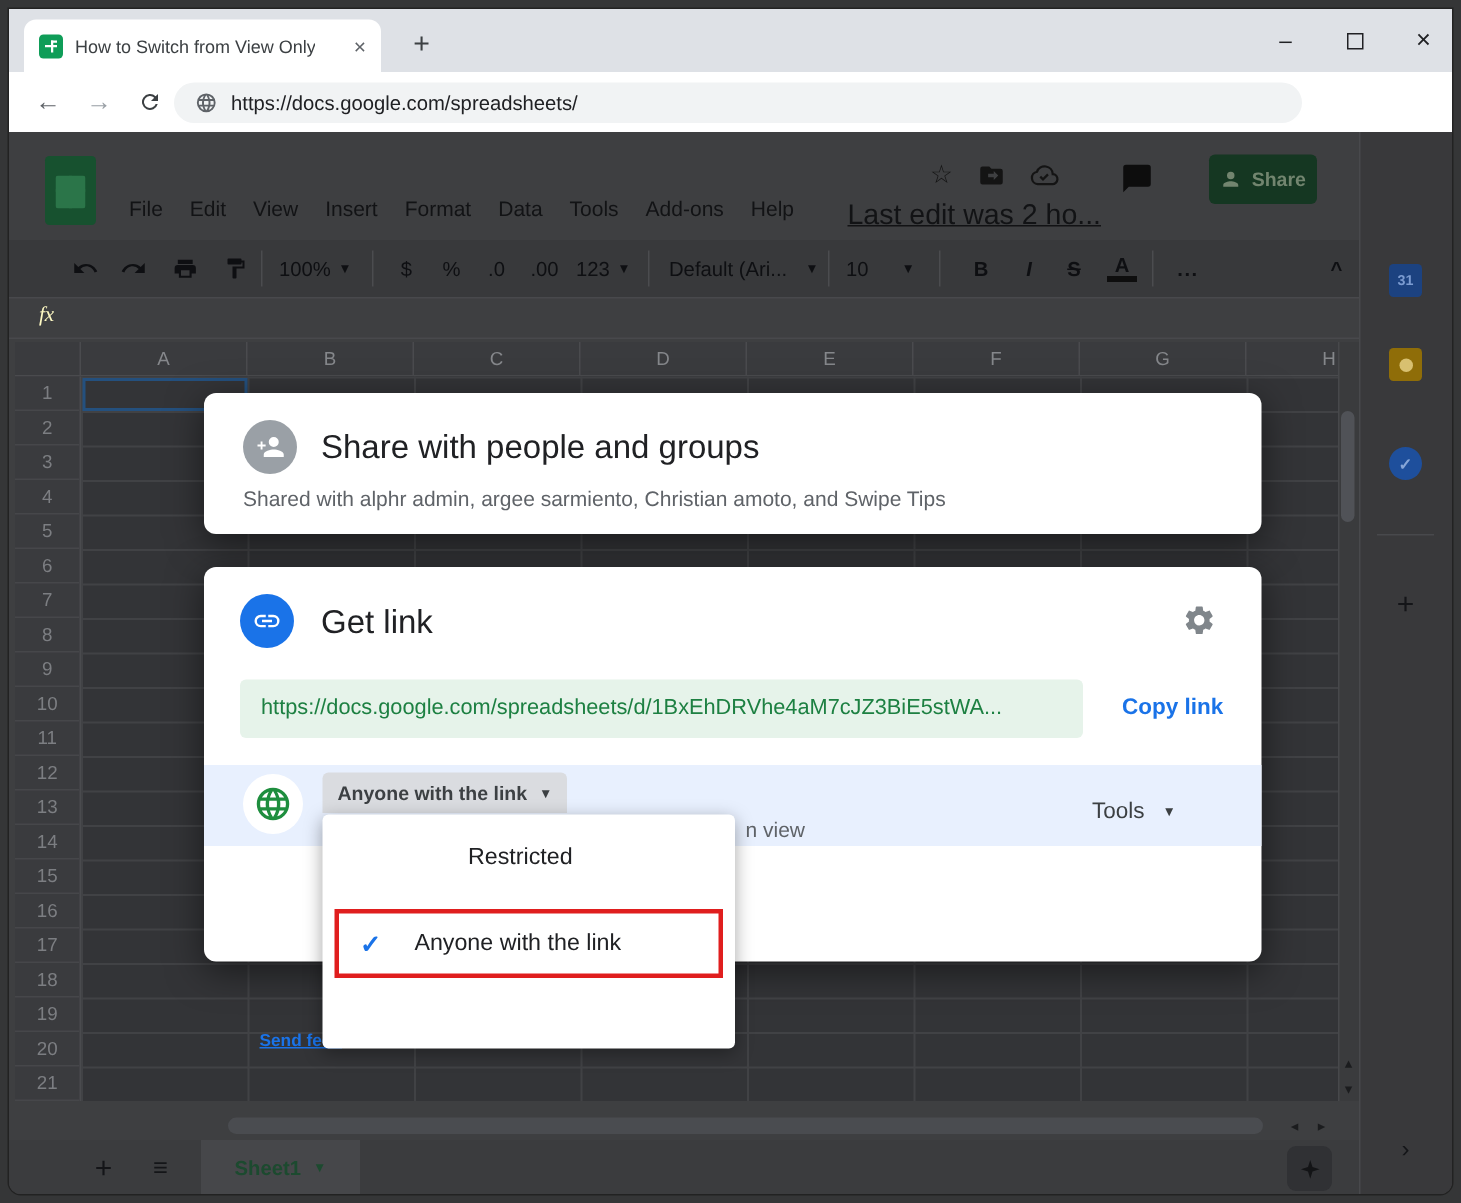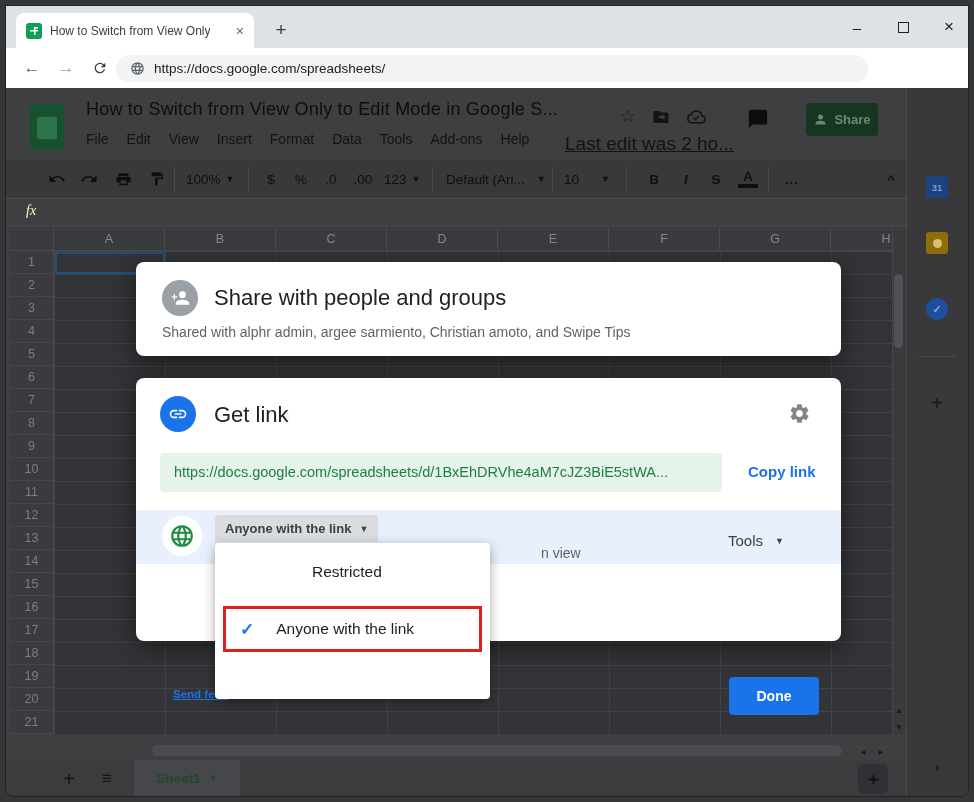--- a/index.html
+++ b/index.html
@@ -94,21 +94,21 @@
   .dcircle{width:36px;height:36px;border-radius:50%;}
   .dtitle{font-size:22px;color:#202124;}
   .dsub{font-size:14px;color:#5f6368;}
   .urlbox{left:24px;top:75px;width:562px;height:39px;background:#e6f3ea;border-radius:4px;line-height:39px;padding:0 14px;font-size:14.5px;color:#1d8042;white-space:nowrap;overflow:hidden;}
   .copylink{left:612px;top:85px;font-size:15px;font-weight:bold;color:#1a73e8;}
   .band{left:0;top:132px;width:705px;height:54px;background:#e8f0fe;}
   .bandcircle{left:26px;top:6px;width:40px;height:40px;border-radius:50%;background:#fff;}
   .chip{left:79px;top:5px;height:27px;background:#dadce0;border-radius:4px 4px 0 0;display:inline-flex;align-items:center;padding:0 10px;gap:8px;}
   .chip b{font-size:13px;color:#3c4043;}
   .chiparrow{font-size:9px;color:#3c4043;}
-  .fragment{left:361px;top:35px;font-size:14px;color:#5f6368;margin-left:44px;}
+  .fragment{left:361px;top:35px;font-size:14px;color:#5f6368;}
   .viewer{left:592px;top:22px;display:flex;align-items:center;gap:12px;font-size:15px;color:#3c4043;}
   .feedback{left:37px;top:310px;font-size:11.5px;font-weight:bold;color:#1a73e8;text-decoration:underline;white-space:nowrap;}
   .donebtn{left:593px;top:299px;width:90px;height:38px;background:#1a73e8;border-radius:4px;color:#fff;font-size:14px;font-weight:bold;}
 
   .menu{left:209px;top:455px;width:275px;height:156px;background:#ffffff;border-radius:4px;box-shadow:0 3px 12px rgba(0,0,0,.35);z-index:40;}
   .mi1{left:97px;top:20px;font-size:15.5px;color:#202124;}
   .redbox{left:8px;top:63px;width:259px;height:46px;border:3px solid #e01e1e;display:flex;align-items:center;}
   .redbox .chk{color:#1a73e8;font-size:17px;margin-left:14px;font-weight:bold;}
   .redbox span{font-size:15.5px;color:#202124;margin-left:22px;}
 </style>
@@ -157,21 +157,20 @@
           <i></i>
           <i></i>
         </div>
   </div>
 
   <div class="abs sheets">
 
     <div class="slogo">
           <i></i>
         </div>
-    <div class="abs doctitle">How to Switch from View Only to Edit Mode in Google S...</div>
     <div class="abs hdricon" style="left:614px;font-size:17px;">☆</div>
     <div class="abs hdricon" style="left:646px;top:20px;">
       <svg width="18" height="18" viewBox="0 0 24 24" fill="#141414">
             <path d="M20 6h-8l-2-2H4a2 2 0 0 0-2 2v12a2 2 0 0 0 2 2h16a2 2 0 0 0 2-2V8a2 2 0 0 0-2-2zm-6 10v-2.5H9v-3h5V8l4 4-4 4z"></path>
           </svg>
     </div>
     <div class="abs hdricon" style="left:680px;top:21px;">
       <svg width="20" height="15" viewBox="0 0 24 18" fill="none" stroke="#141414" stroke-width="1.8">
             <path d="M19 8.5A6.5 6.5 0 0 0 6.4 6.6 5 5 0 0 0 7 16.5h11.5a4 4 0 0 0 .5-8z"></path>
             <path d="M9 10.5l2.2 2.2 4-4"></path>
@@ -365,21 +364,20 @@
           <span class="chiparrow">▼</span>
         </div>
         <div class="abs fragment">n view</div>
         <div class="abs viewer">
           <span>Tools</span>
           <span style="font-size:9px;color:#3c4043;">▼</span>
         </div>
       </div>
 
       <div class="abs feedback">Send feed</div>
-      <div class="abs ic donebtn">Done</div>
     </div>
 
     <div class="abs menu">
       <div class="abs mi1">Restricted</div>
       <div class="abs redbox">
         <span class="chk">✓</span>
         <span>Anyone with the link</span>
       </div>
     </div>
 

